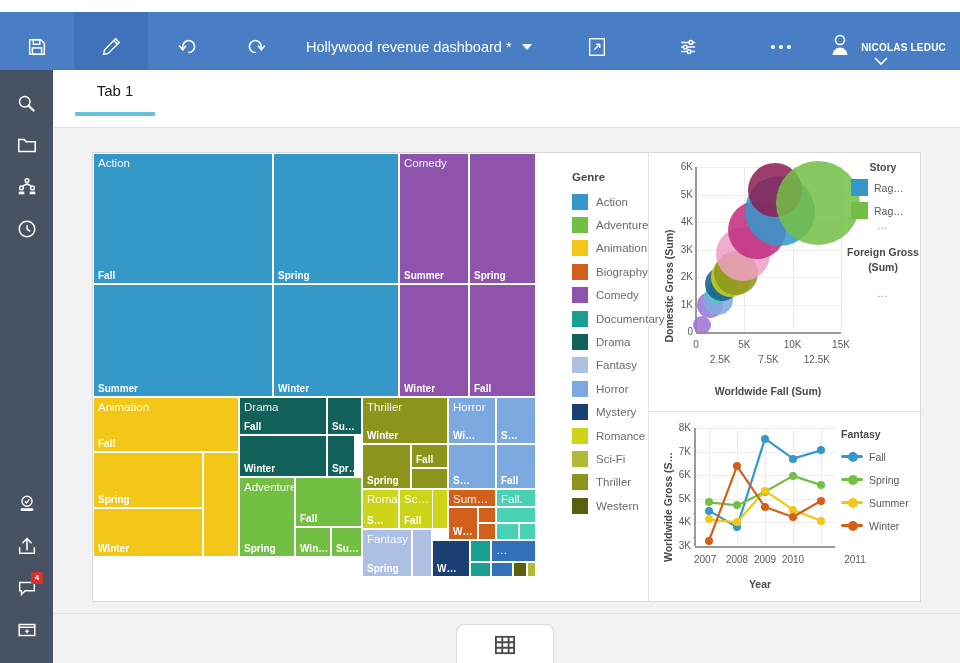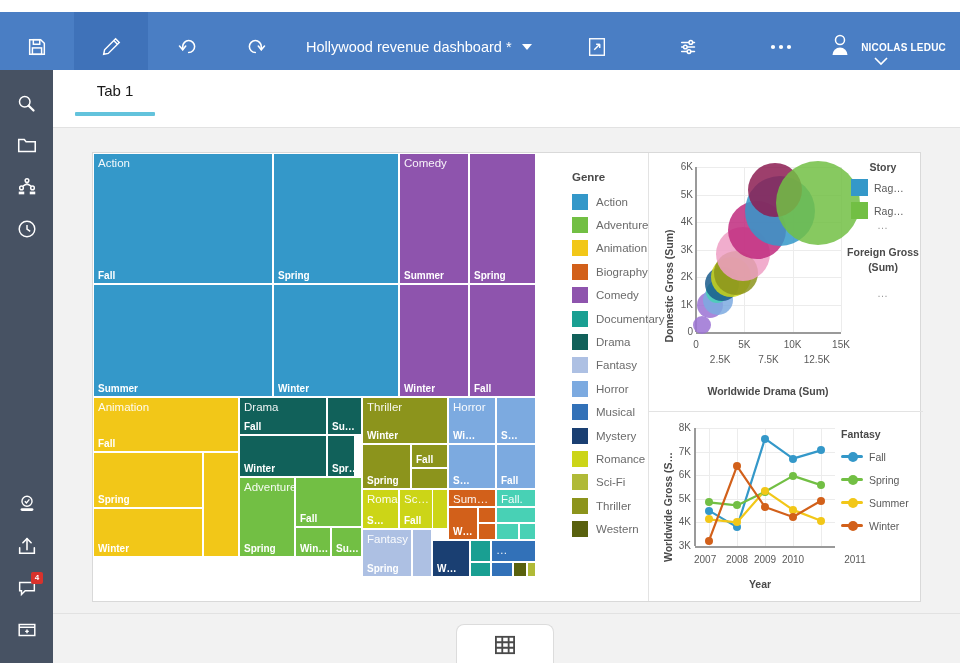--- a/index.html
+++ b/index.html
@@ -476,24 +476,20 @@
               <span class="lg-swatch" style="background:#11615a"></span>
               <span class="lg-text">Drama</span>
             </div>
             <div class="lg-row">
               <span class="lg-swatch" style="background:#adc0e3"></span>
               <span class="lg-text">Fantasy</span>
             </div>
             <div class="lg-row">
               <span class="lg-swatch" style="background:#7caae0"></span>
               <span class="lg-text">Horror</span>
-            </div>
-            <div class="lg-row">
-              <span class="lg-swatch" style="background:#3271b8"></span>
-              <span class="lg-text">Musical</span>
             </div>
             <div class="lg-row">
               <span class="lg-swatch" style="background:#1a3f72"></span>
               <span class="lg-text">Mystery</span>
             </div>
             <div class="lg-row">
               <span class="lg-swatch" style="background:#ccd517"></span>
               <span class="lg-text">Romance</span>
             </div>
             <div class="lg-row">
@@ -553,21 +549,21 @@
             </div>
           <div id="scatter-xticks">
               <div class="tick" style="left: 33px; top: 186px; width: 28px; text-align: center;">0</div>
               <div class="tick" style="left: 81.3333px; top: 186px; width: 28px; text-align: center;">5K</div>
               <div class="tick" style="left: 129.667px; top: 186px; width: 28px; text-align: center;">10K</div>
               <div class="tick" style="left: 178px; top: 186px; width: 28px; text-align: center;">15K</div>
               <div class="tick" style="left: 54.1667px; top: 201px; width: 34px; text-align: center;">2.5K</div>
               <div class="tick" style="left: 102.5px; top: 201px; width: 34px; text-align: center;">7.5K</div>
               <div class="tick" style="left: 150.833px; top: 201px; width: 34px; text-align: center;">12.5K</div>
             </div>
-          <div class="axis-title" style="left:24px; top:232px; width:190px;">Worldwide Drama (Sum)</div>
+          <div class="axis-title" style="left:24px; top:232px; width:190px;">Worldwide Fall (Sum)</div>
 
           <div class="sc-legend">
             <div class="sc-lg-title">Story</div>
             <div id="story-legend-rows">
                 <div class="sc-lg-row">
                   <span class="sc-lg-sw" style="background:#3498c9"></span>
                   <span class="sc-lg-tx">Rag…</span>
                 </div>
                 <div class="sc-lg-row">
                   <span class="sc-lg-sw" style="background:#72bf44"></span>

